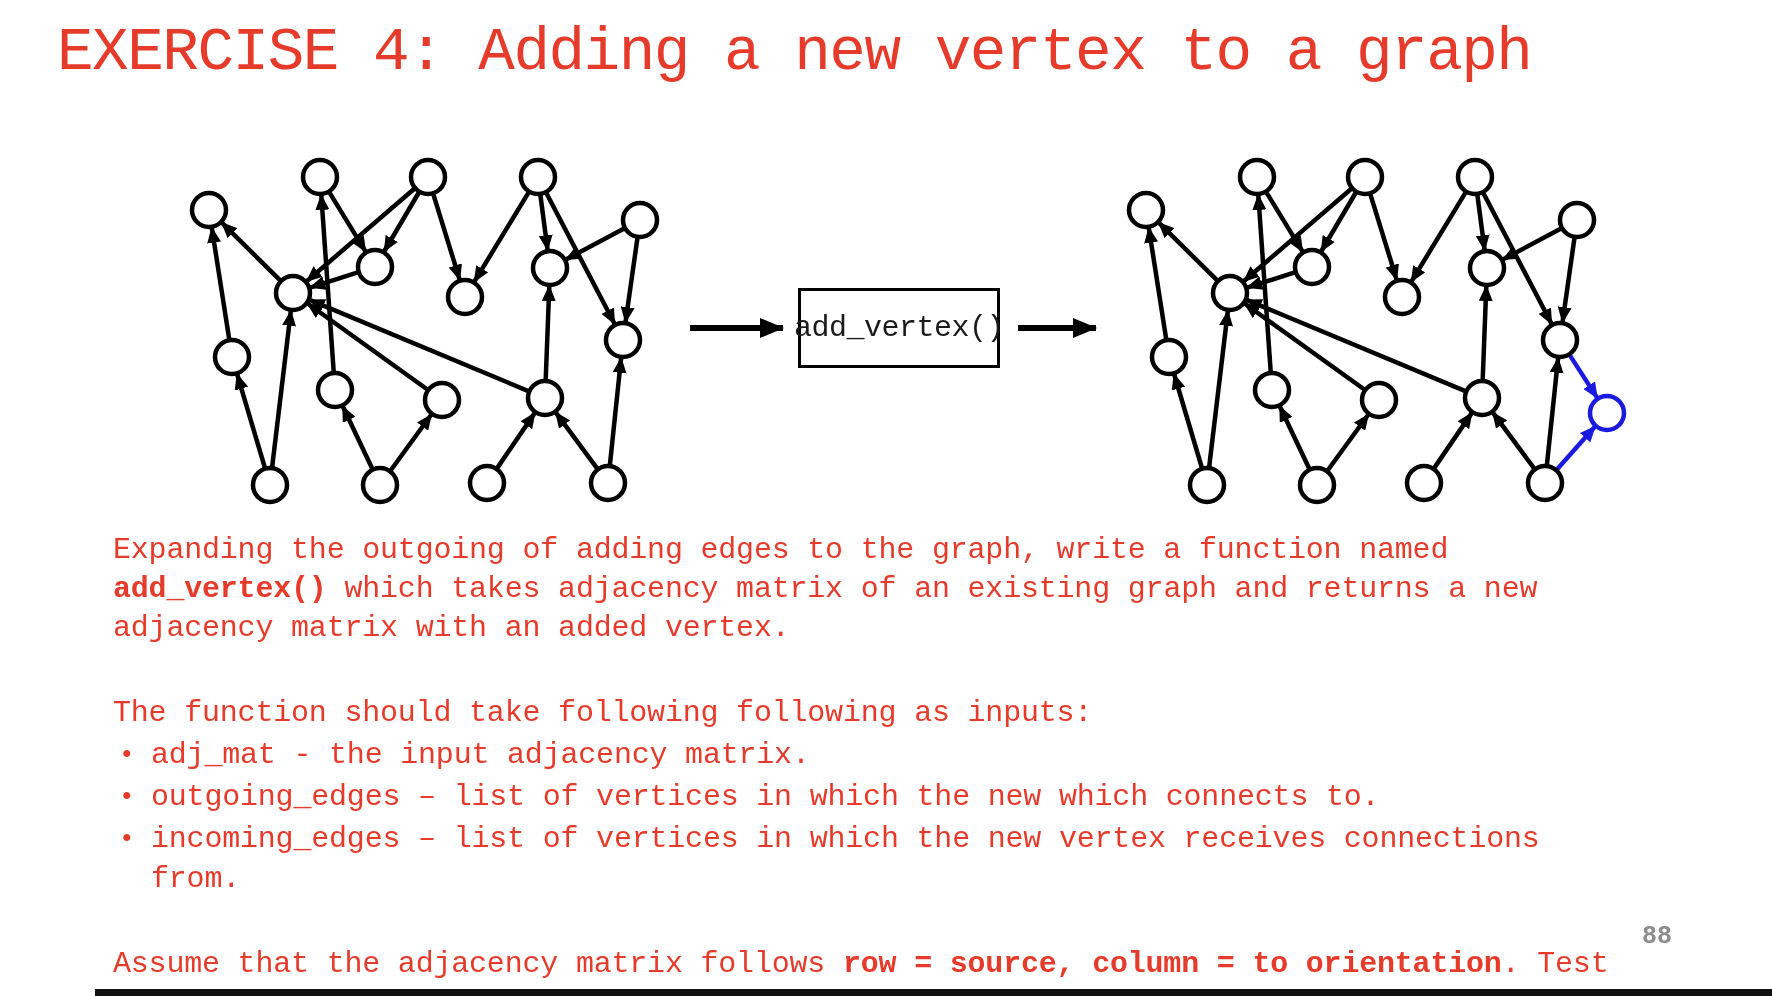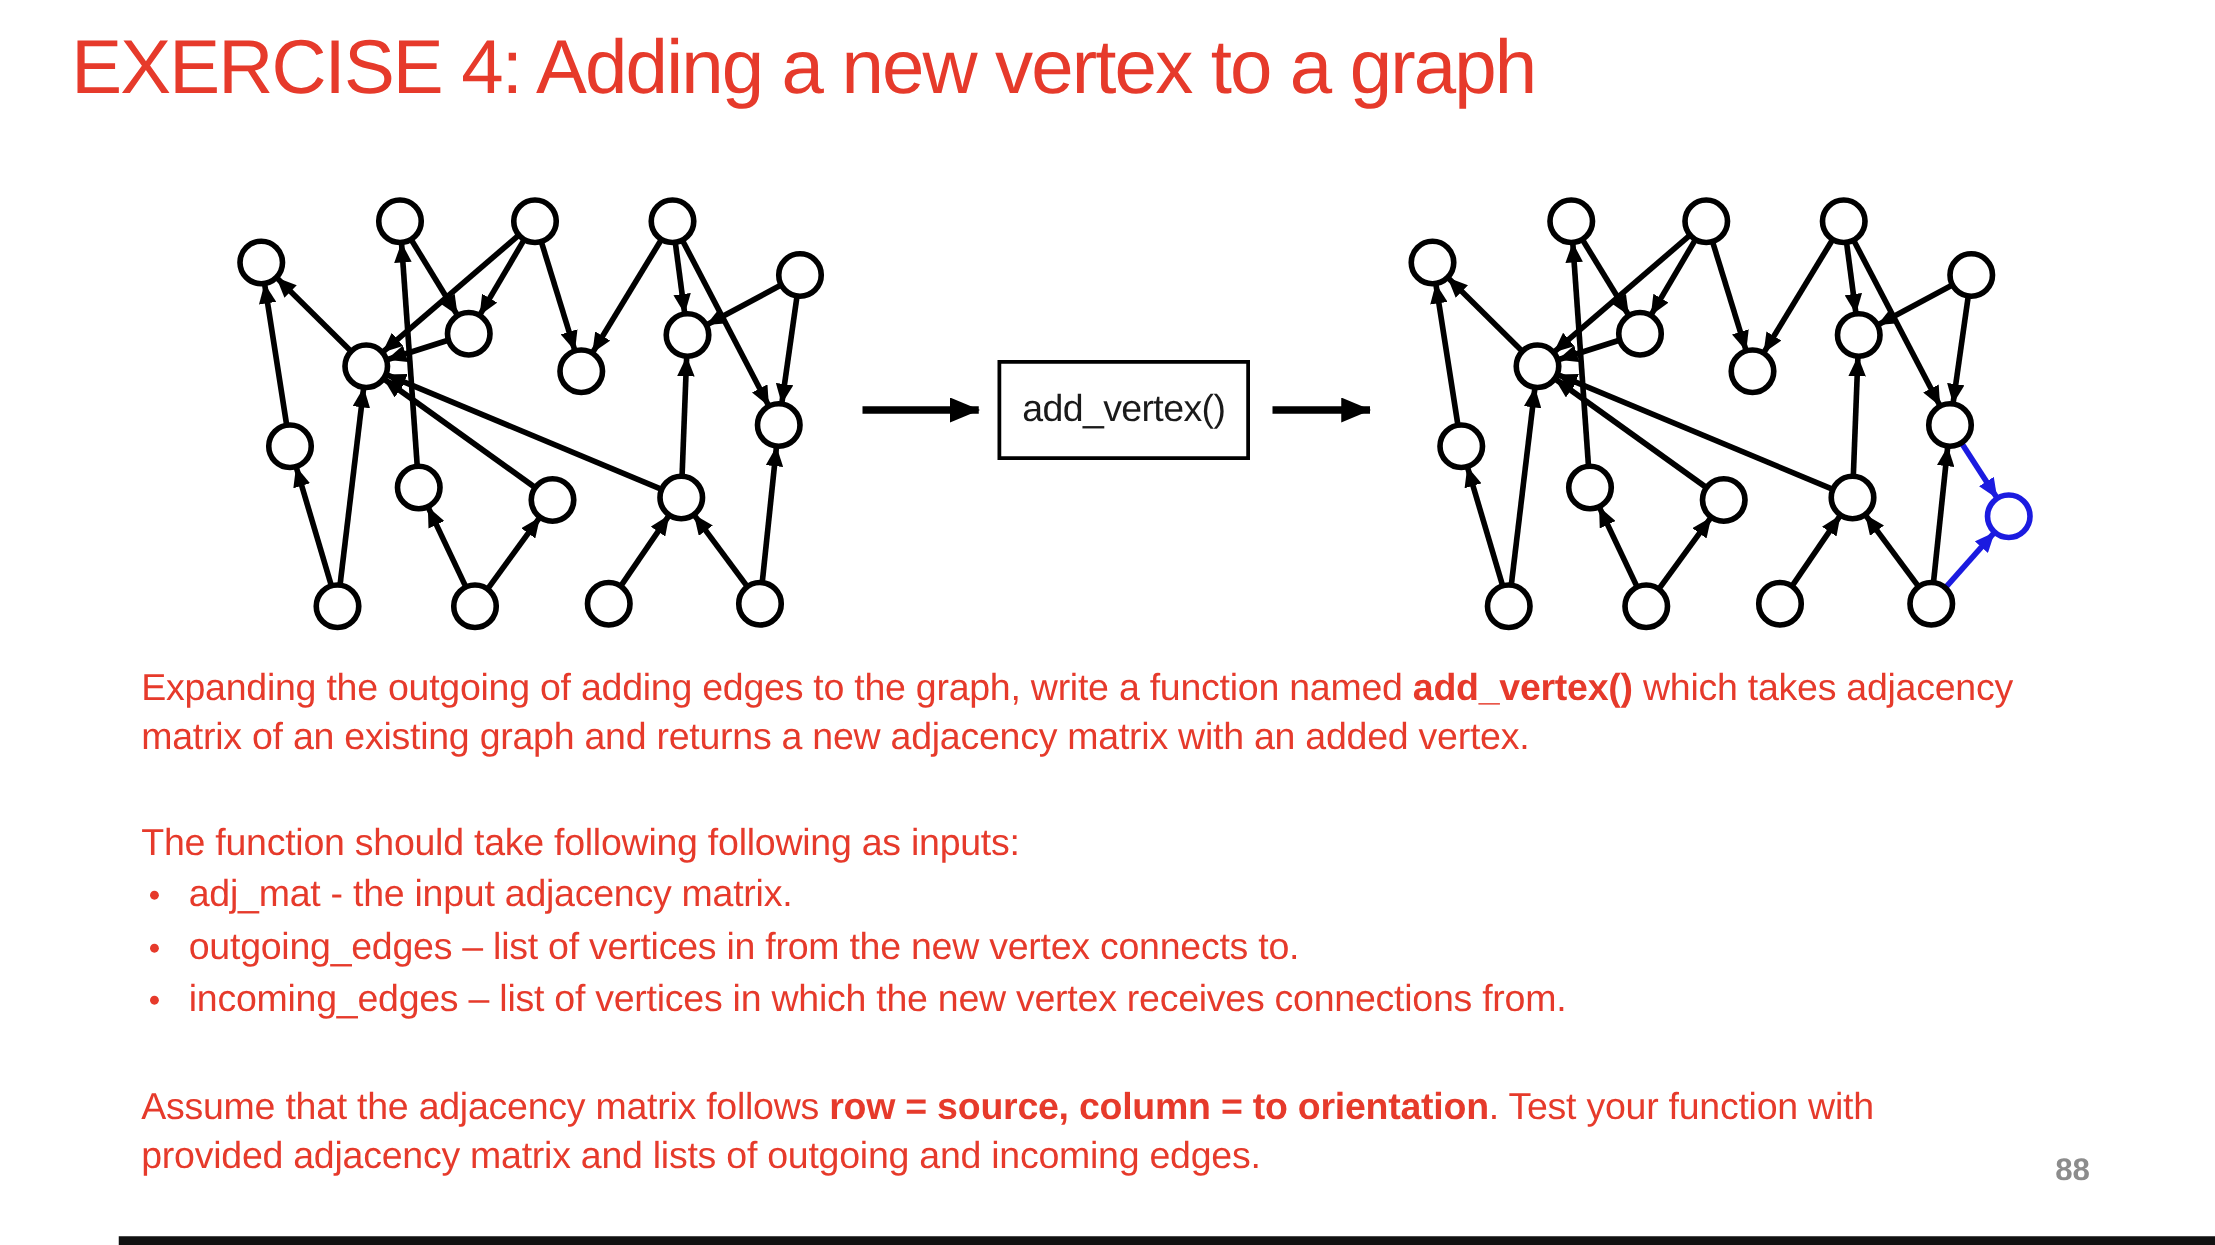--- a/index.html
+++ b/index.html
@@ -1,17 +1,17 @@
 <!DOCTYPE html>
 <html><head>
 <meta charset="utf-8">
 <style>
   html,body{margin:0;padding:0;background:#ffffff;}
   .slide{position:relative;width:1772px;height:996px;background:#ffffff;overflow:hidden;
-         font-family:Liberation Sans, sans-serif;}
+         font-family:Liberation Mono, monospace;}
   .title{position:absolute;left:57px;top:18px;font-size:61px;line-height:1.15;
          font-weight:400;letter-spacing:-1.5px;color:#e63a2b;white-space:nowrap;margin:0;}
   #gsvg{position:absolute;left:0;top:0;width:1772px;height:996px;}
   .fnbox{position:absolute;left:798px;top:288px;width:202px;height:80px;border:3px solid #000;
          box-sizing:border-box;display:flex;align-items:center;justify-content:center;}
   .fnbox span{font-size:30px;color:#1a1a1a;letter-spacing:-0.5px;}
   .body-text{position:absolute;left:113px;top:531px;width:1500px;color:#e63a2b;
              font-size:30px;line-height:39px;letter-spacing:-0.2px;}
   .body-text p{margin:0;}
   .body-text .gap{margin-top:46px;}
@@ -138,21 +138,21 @@
 
   <div class="fnbox">
     <span>add_vertex()</span>
   </div>
 
   <div class="body-text" id="body-text">
       <p><span>Expanding the outgoing of adding edges to the graph, write a function named </span><b>add_vertex()</b><span> which takes adjacency matrix of an existing graph and returns a new adjacency matrix with an added vertex.</span></p>
       <p class="gap"><span>The function should take following following as inputs:</span></p>
       <ul class="bullets">
         <li><span class="dot">•</span><span>adj_mat - the input adjacency matrix.</span></li>
-        <li><span class="dot">•</span><span>outgoing_edges – list of vertices in from the new vertex connects to.</span></li>
+        <li><span class="dot">•</span><span>outgoing_edges – list of vertices in which the new which connects to.</span></li>
         <li><span class="dot">•</span><span>incoming_edges – list of vertices in which the new vertex receives connections from.</span></li>
       </ul>
       <p class="gap"><span>Assume that the adjacency matrix follows </span><b>row = source, column = to orientation</b><span>. Test your function with provided adjacency matrix and lists of outgoing and incoming edges.</span></p>
     </div>
 
   <div class="page-number">88</div>
 
   <div class="bottom-bar"></div>
 
 </div>

